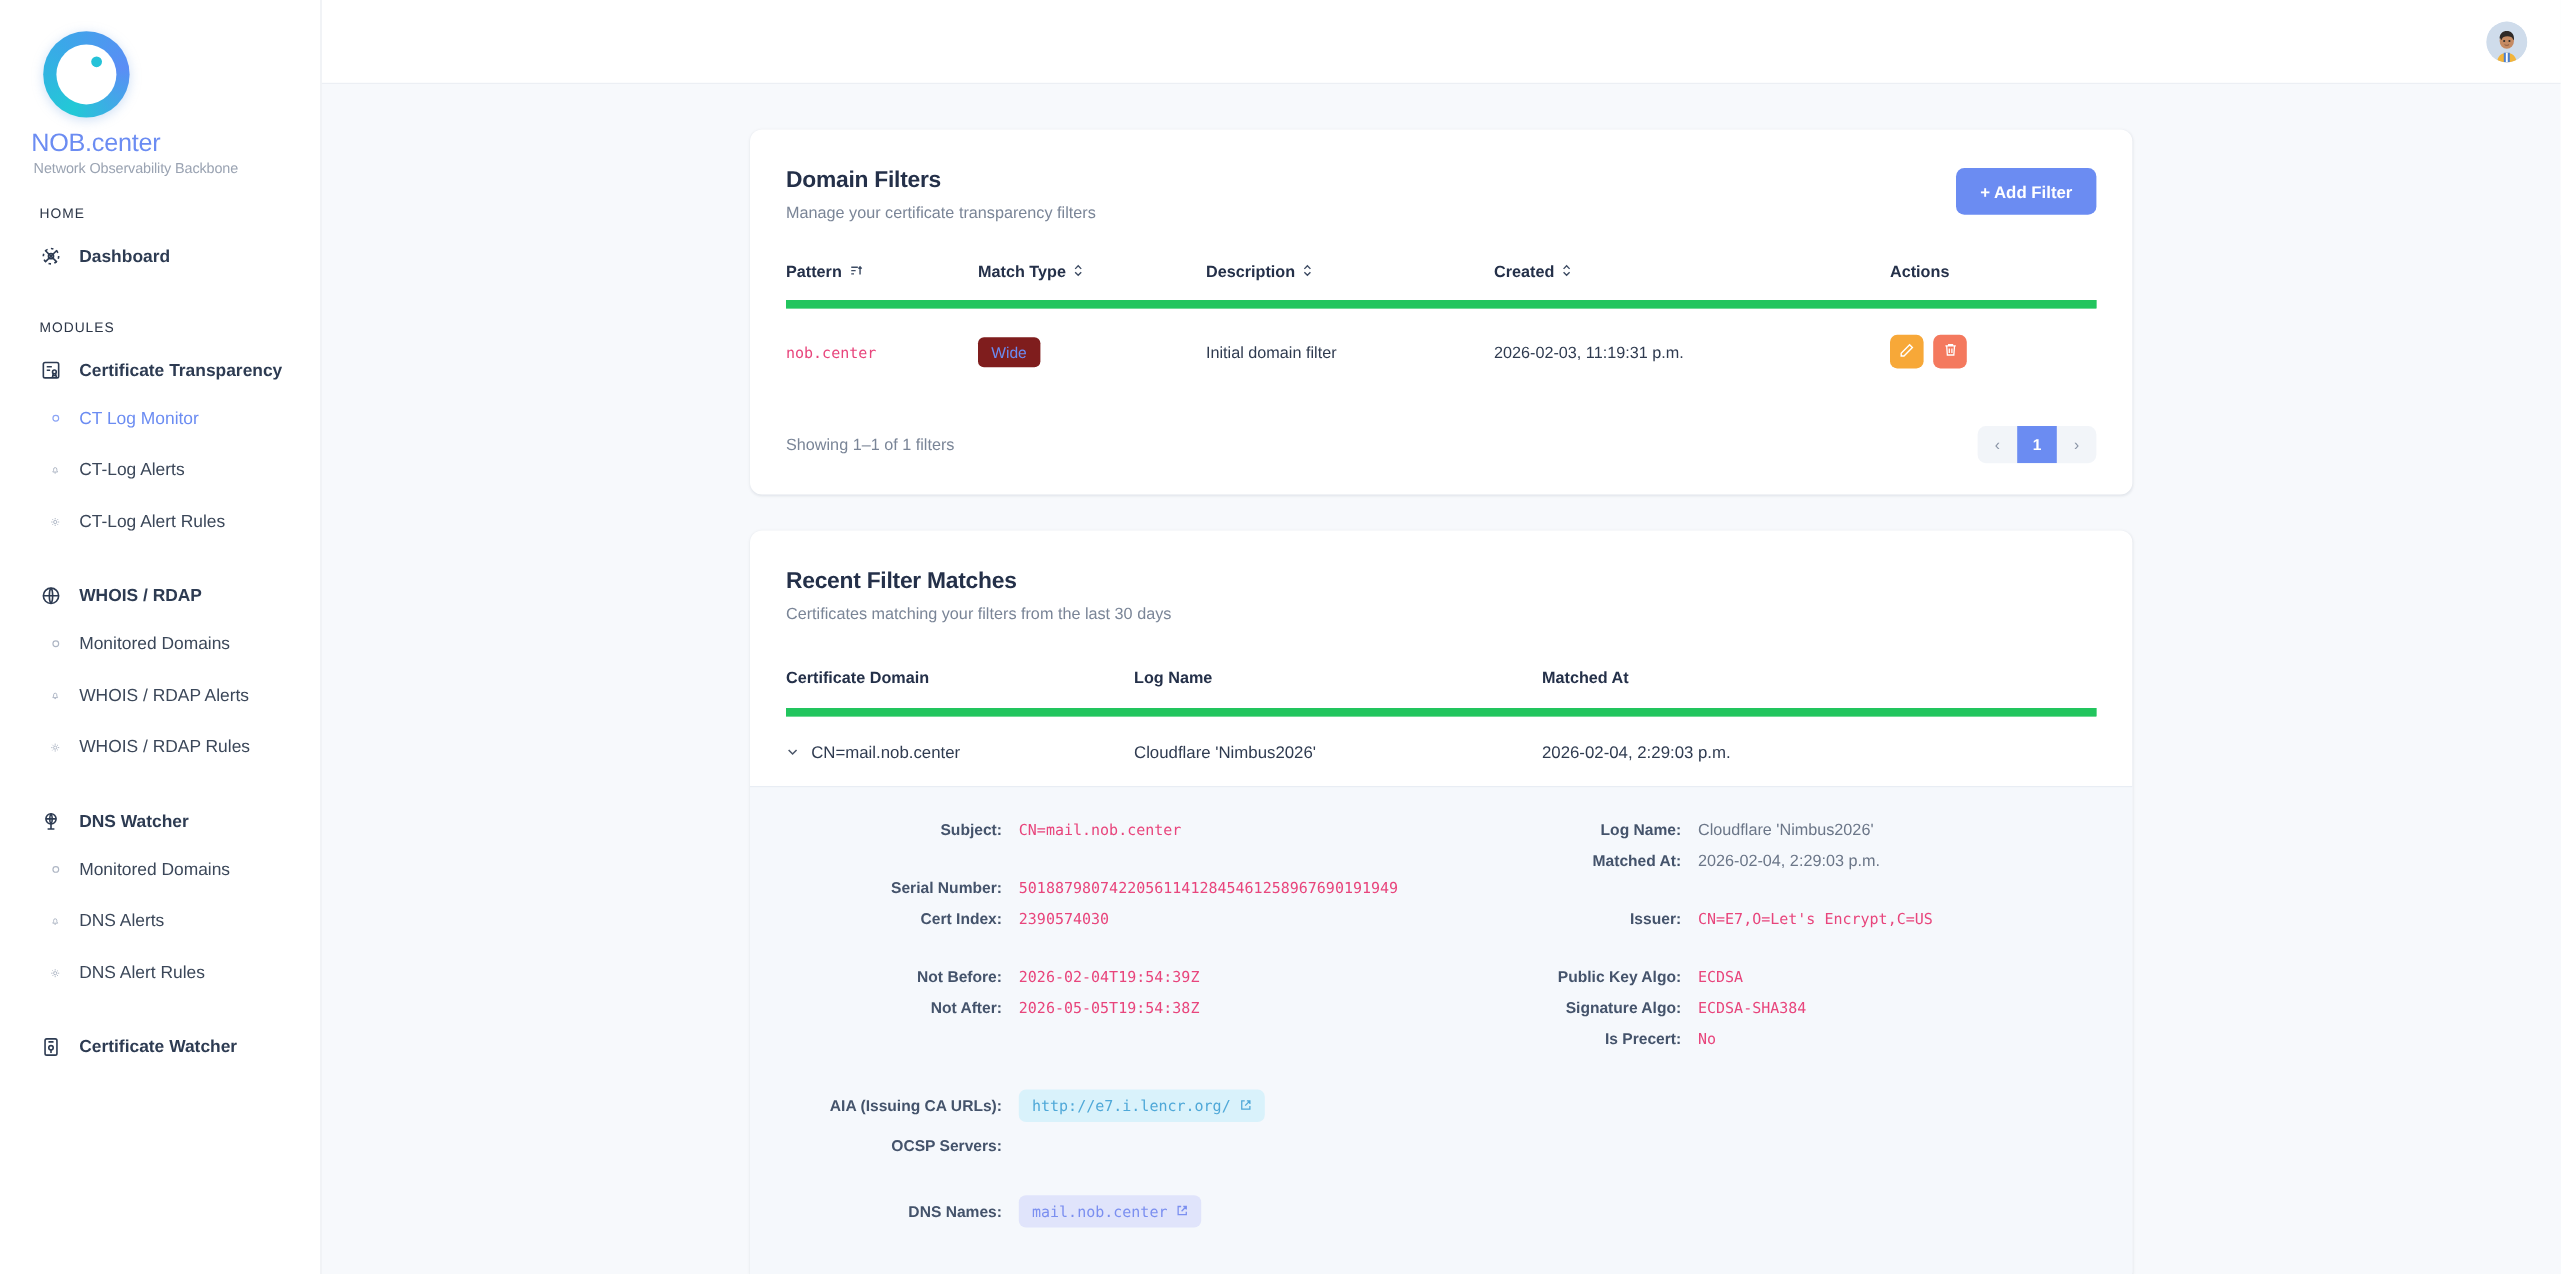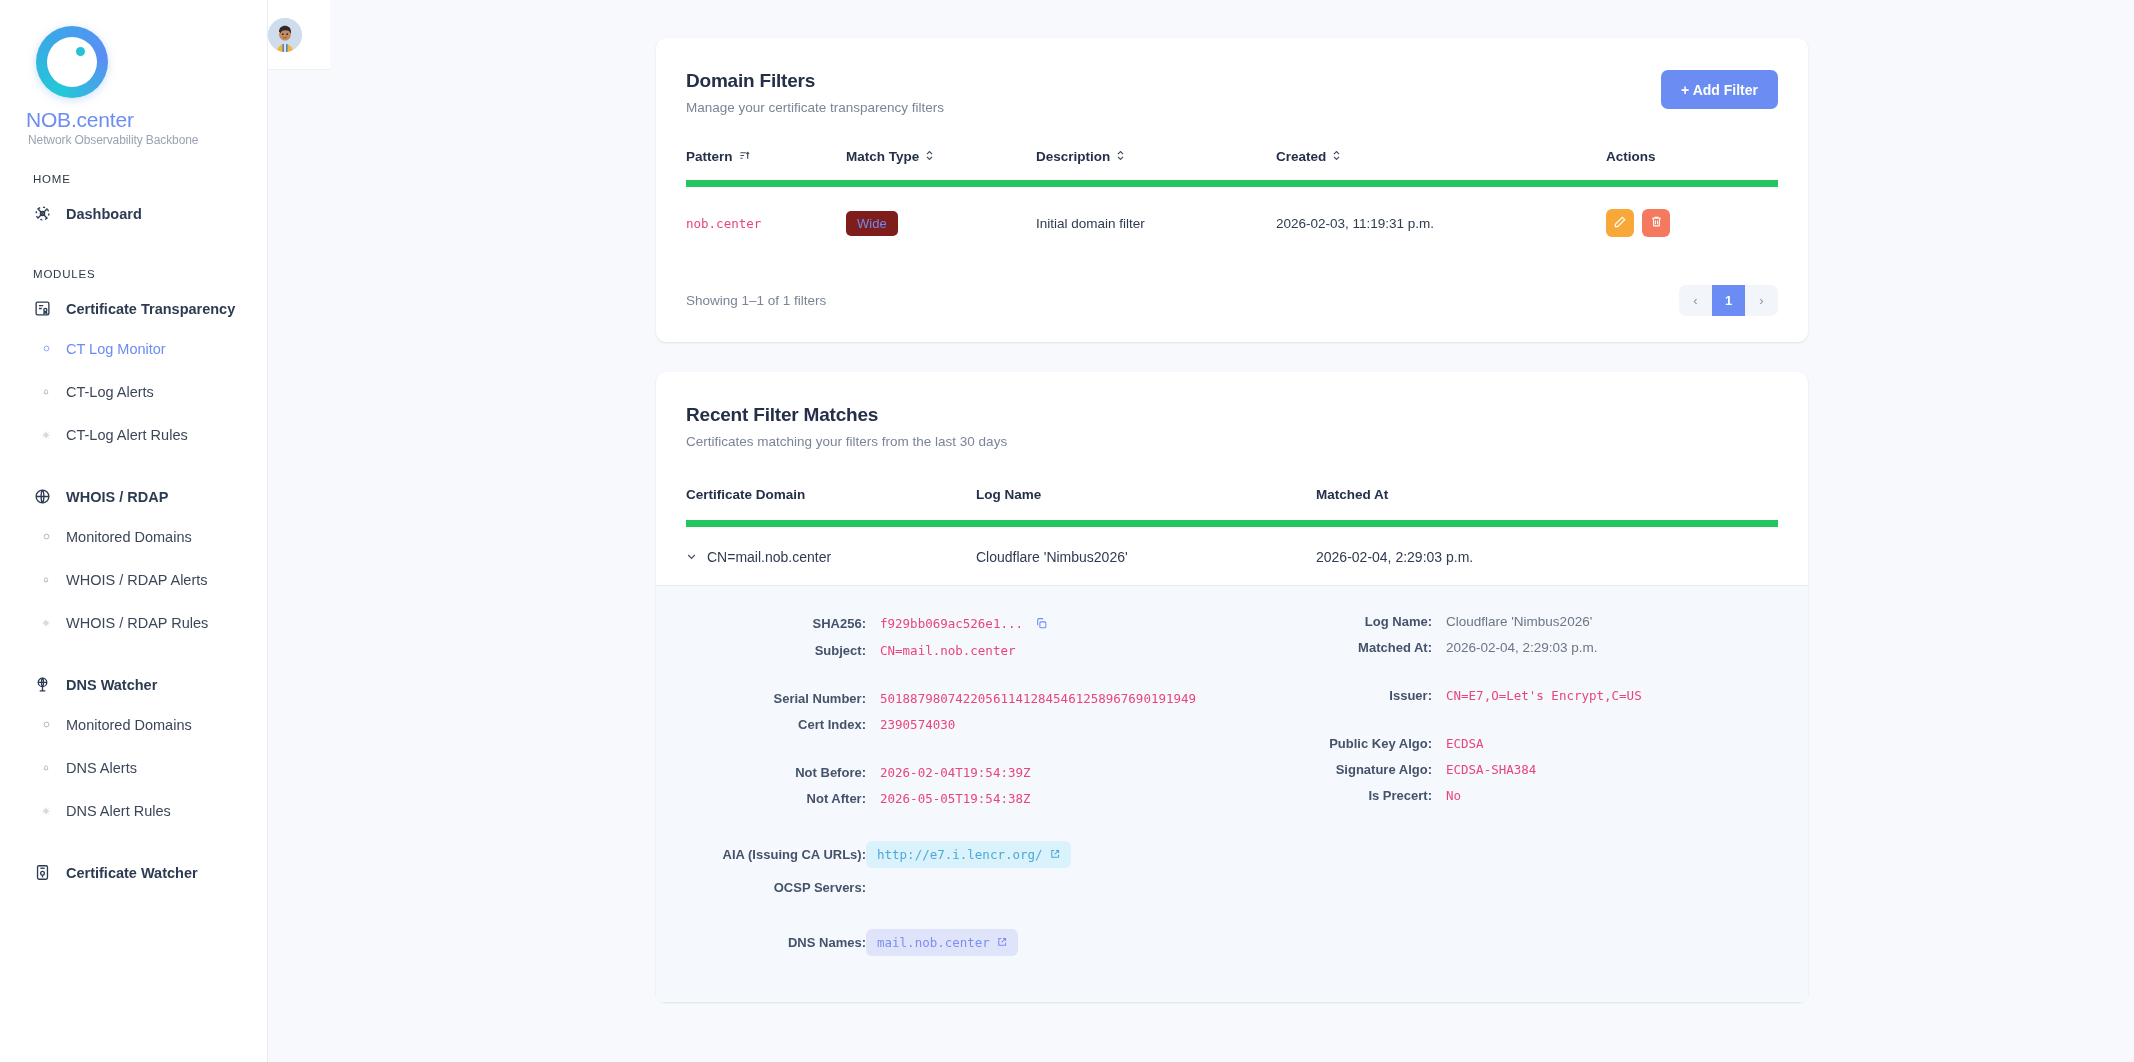--- a/index.html
+++ b/index.html
@@ -60,21 +60,21 @@
     height: 43px; padding-left: 41px; cursor: pointer;
     color: #3b4759; font-size: 14.5px; font-weight: 400;
   }
   .nav-sub .bullet { width: 10px; display:flex; align-items:center; justify-content:center; color:#aeb6c4; }
   .nav-sub.active { color: #6b8cf2; }
   .nav-sub.active .bullet { color: #8ba4f5; }
   .grp { margin-bottom: 4px; }
   .grp-gap { height: 18px; }
 
   
-  .main { flex: 1; height: 1062px; background: #f7f9fc; display: flex; flex-direction: row; }
+  .main { flex: 1; height: 1062px; background: #f7f9fc; display: flex; flex-direction: column; }
   .topbar {
     height: 70px; min-height: 70px; background: #ffffff;
     border-bottom: 1px solid #eceff4;
     display: flex; align-items: center; justify-content: flex-end;
     padding-right: 28px;
   }
   .avatar {
     width: 34px; height: 34px; border-radius: 50%;
     background: #cfdceb; overflow: hidden; position: relative; cursor: pointer;
     display:flex; align-items:flex-end; justify-content:center;
@@ -151,21 +151,21 @@
   .dval.plain { color: #6b7688; font-family: "Liberation Sans", sans-serif; font-size: 13.5px; }
   .copy-ico { color: #6b8cf2; margin-left: 8px; cursor: pointer; display:inline-flex; vertical-align: middle; }
   .gap-block { height: 22px; }
   .chip {
     display: inline-flex; gap: 7px;
     border-radius: 6px; padding: 6px 11px; font-size: 12.5px;
     font-family: "DejaVu Sans Mono", monospace; cursor: pointer;
   }
   .chip-aia { background: #d9f2fb; color: #4fa8d8; }
   .chip-dns { background: #e0e4fb; color: #7b8ff0; }
-  .drow-wide { display: grid; grid-template-columns: 180px 1fr; align-items: center; margin-bottom: 12px; }
+  .drow-wide { display: grid; grid-template-columns: 180px 1fr; column-gap: 14px; align-items: center; margin-bottom: 12px; }
   .detail-inner { padding: 0 30px; }
 </style>
 </head>
 <body>
 
 <div class="app">
 
   <aside class="sidebar">
     <div class="brand">
       <div class="logo-wrap">
@@ -473,32 +473,20 @@
             </tr>
           </tbody>
         </table>
 
         <div class="detail">
           <div class="detail-inner">
             <div class="dgrid">
 
               <div>
                 <div class="drow">
-                  <span class="dlabel">SHA256:</span>
-                  <span>
-                    <span class="dval">f929bb069ac526e1...</span>
-                    <span class="copy-ico">
-                      <svg width="13" height="13" viewBox="0 0 24 24" fill="none" stroke="currentColor" stroke-width="1.9">
-                          <rect x="9" y="9" width="11" height="11" rx="2"></rect>
-                          <path d="M5 15V5a2 2 0 012-2h8"></path>
-                        </svg>
-                    </span>
-                  </span>
-                </div>
-                <div class="drow">
                   <span class="dlabel">Subject:</span>
                   <span class="dval">CN=mail.nob.center</span>
                 </div>
                 <div class="gap-block"></div>
                 <div class="drow">
                   <span class="dlabel">Serial Number:</span>
                   <span class="dval">501887980742205611412845461258967690191949</span>
                 </div>
                 <div class="drow">
                   <span class="dlabel">Cert Index:</span>

